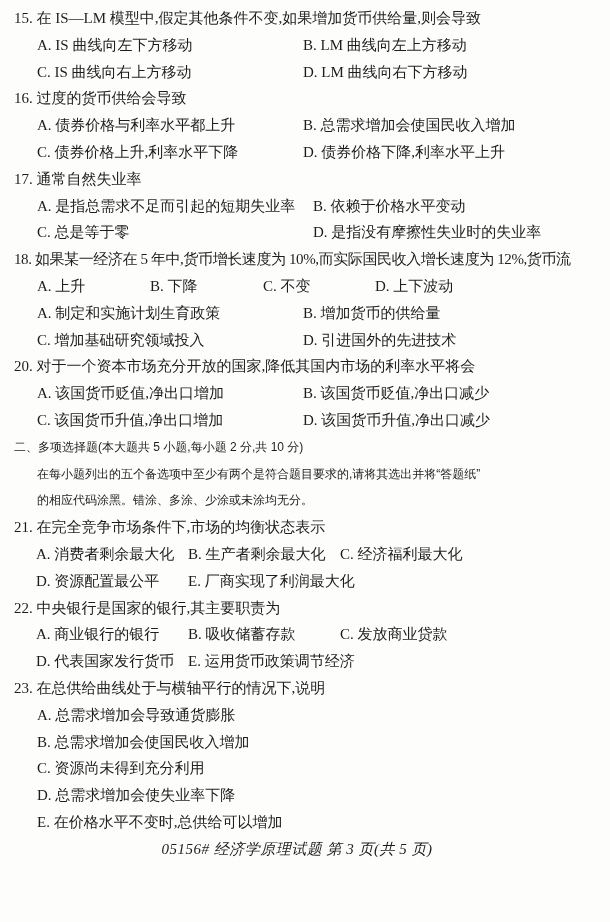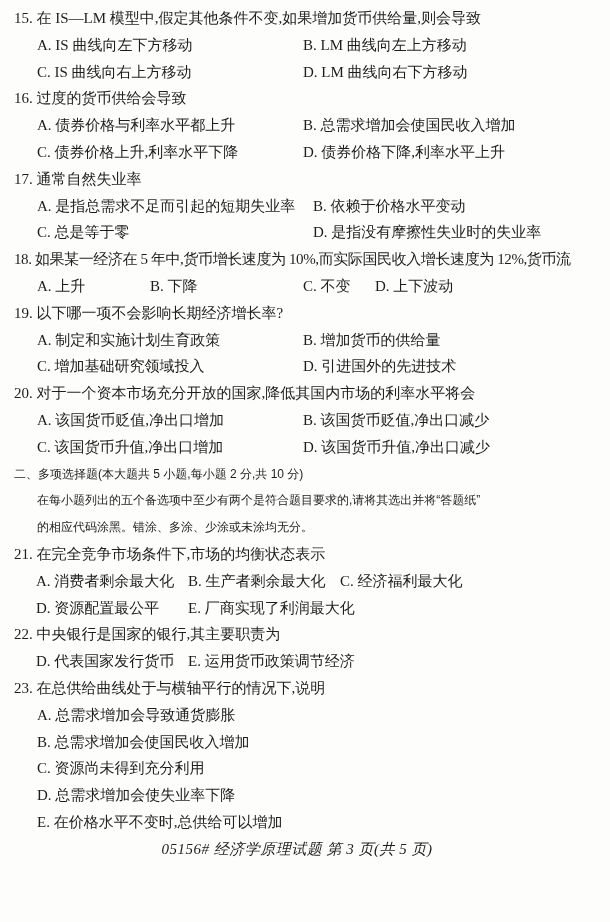--- a/index.html
+++ b/index.html
@@ -24,21 +24,21 @@
     white-space: nowrap;
   }
   .stem { padding-left: 14px; }
   .cont { padding-left: 37px; }
   .tight { letter-spacing: -0.4px; }
   .opt { position: absolute; top: 0; }
   .x36  { left: 36px; }
   .x37  { left: 37px; text-align: center; }
   .x150 { left: 150px; }
   .x188 { left: 188px; }
-  .x263 { left: 263px; margin-left: 40px; }
+  .x263 { left: 263px; }
   .x303 { left: 303px; }
   .x313 { left: 313px; }
   .x348 { left: 340px; }
   .x375 { left: 375px; }
   .hei {
     font-family: "Liberation Sans", "DejaVu Sans", sans-serif;
     font-weight: normal;
     font-size: 12px;
   }
   .footer-row { text-align: center; letter-spacing: 0.5px; font-style: italic; }
@@ -79,21 +79,20 @@
   </div>
 
   <div class="row stem tight">18. 如果某一经济在 5 年中,货币增长速度为 10%,而实际国民收入增长速度为 12%,货币流</div>
   <div class="row">
     <span class="opt x37">A. 上升</span>
     <span class="opt x150">B. 下降</span>
     <span class="opt x263">C. 不变</span>
     <span class="opt x375">D. 上下波动</span>
   </div>
 
-  <div class="row stem">19. 以下哪一项不会影响长期经济增长率?</div>
   <div class="row">
     <span class="opt x37">A. 制定和实施计划生育政策</span>
     <span class="opt x303">B. 增加货币的供给量</span>
   </div>
   <div class="row">
     <span class="opt x37">C. 增加基础研究领域投入</span>
     <span class="opt x303">D. 引进国外的先进技术</span>
   </div>
 
   <div class="row stem">20. 对于一个资本市场充分开放的国家,降低其国内市场的利率水平将会</div>
@@ -116,20 +115,25 @@
     <span class="opt x188">B. 生产者剩余最大化</span>
     <span class="opt x348">C. 经济福利最大化</span>
   </div>
   <div class="row">
     <span class="opt x36">D. 资源配置最公平</span>
     <span class="opt x188">E. 厂商实现了利润最大化</span>
   </div>
 
   <div class="row stem">22. 中央银行是国家的银行,其主要职责为</div>
   <div class="row">
+    <span class="opt x36">A. 商业银行的银行</span>
+    <span class="opt x188">B. 吸收储蓄存款</span>
+    <span class="opt x348">C. 发放商业贷款</span>
+  </div>
+  <div class="row">
     <span class="opt x36">D. 代表国家发行货币</span>
     <span class="opt x188">E. 运用货币政策调节经济</span>
   </div>
 
   <div class="row stem">23. 在总供给曲线处于与横轴平行的情况下,说明</div>
   <div class="row cont">A. 总需求增加会导致通货膨胀</div>
   <div class="row cont">B. 总需求增加会使国民收入增加</div>
   <div class="row cont">C. 资源尚未得到充分利用</div>
   <div class="row cont">D. 总需求增加会使失业率下降</div>
   <div class="row cont">E. 在价格水平不变时,总供给可以增加</div>

